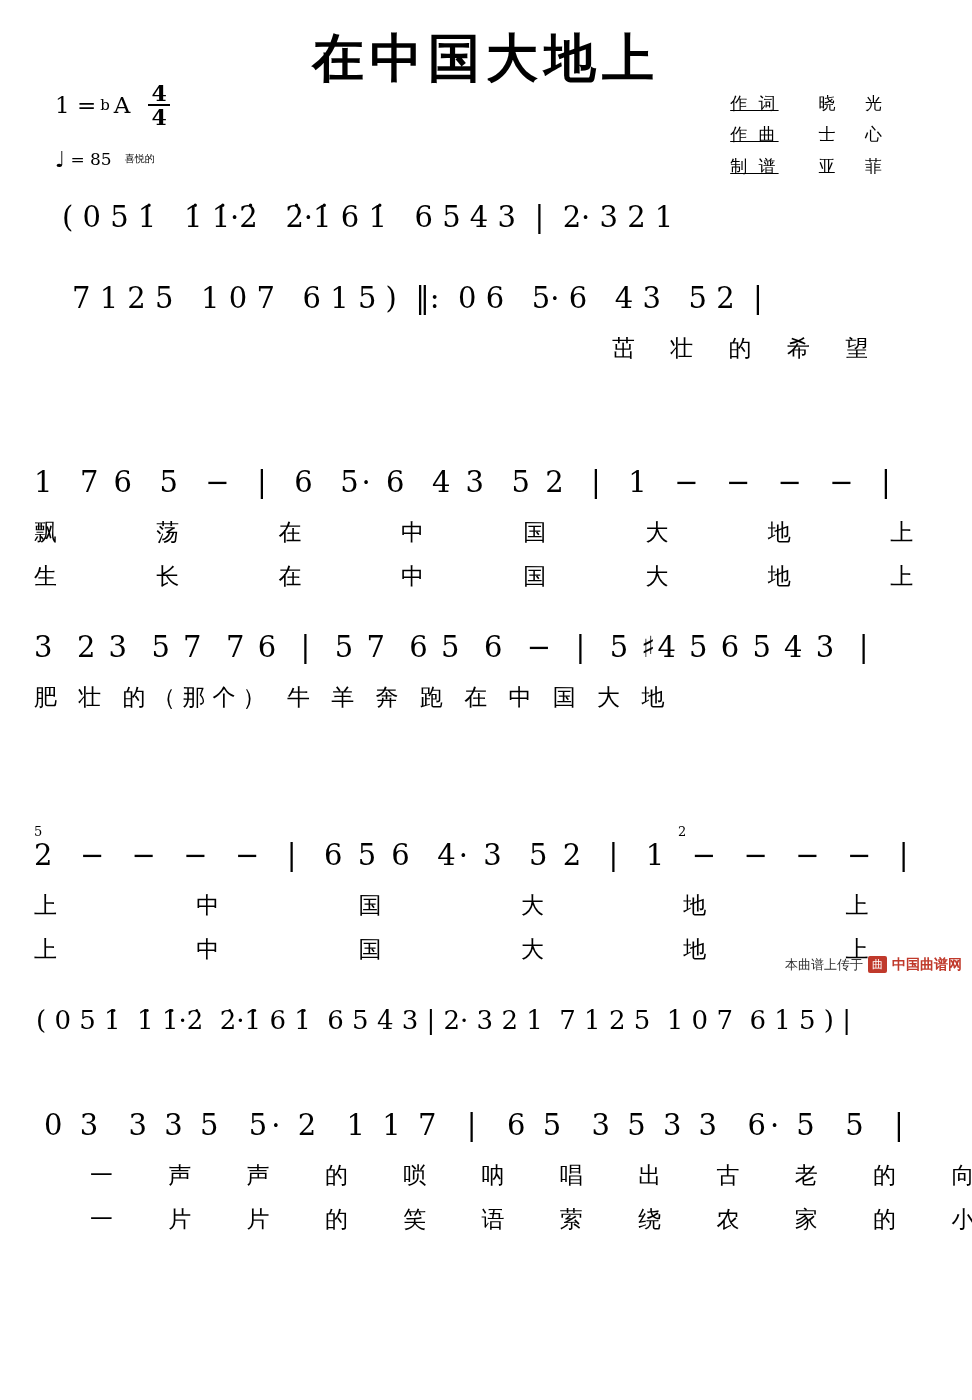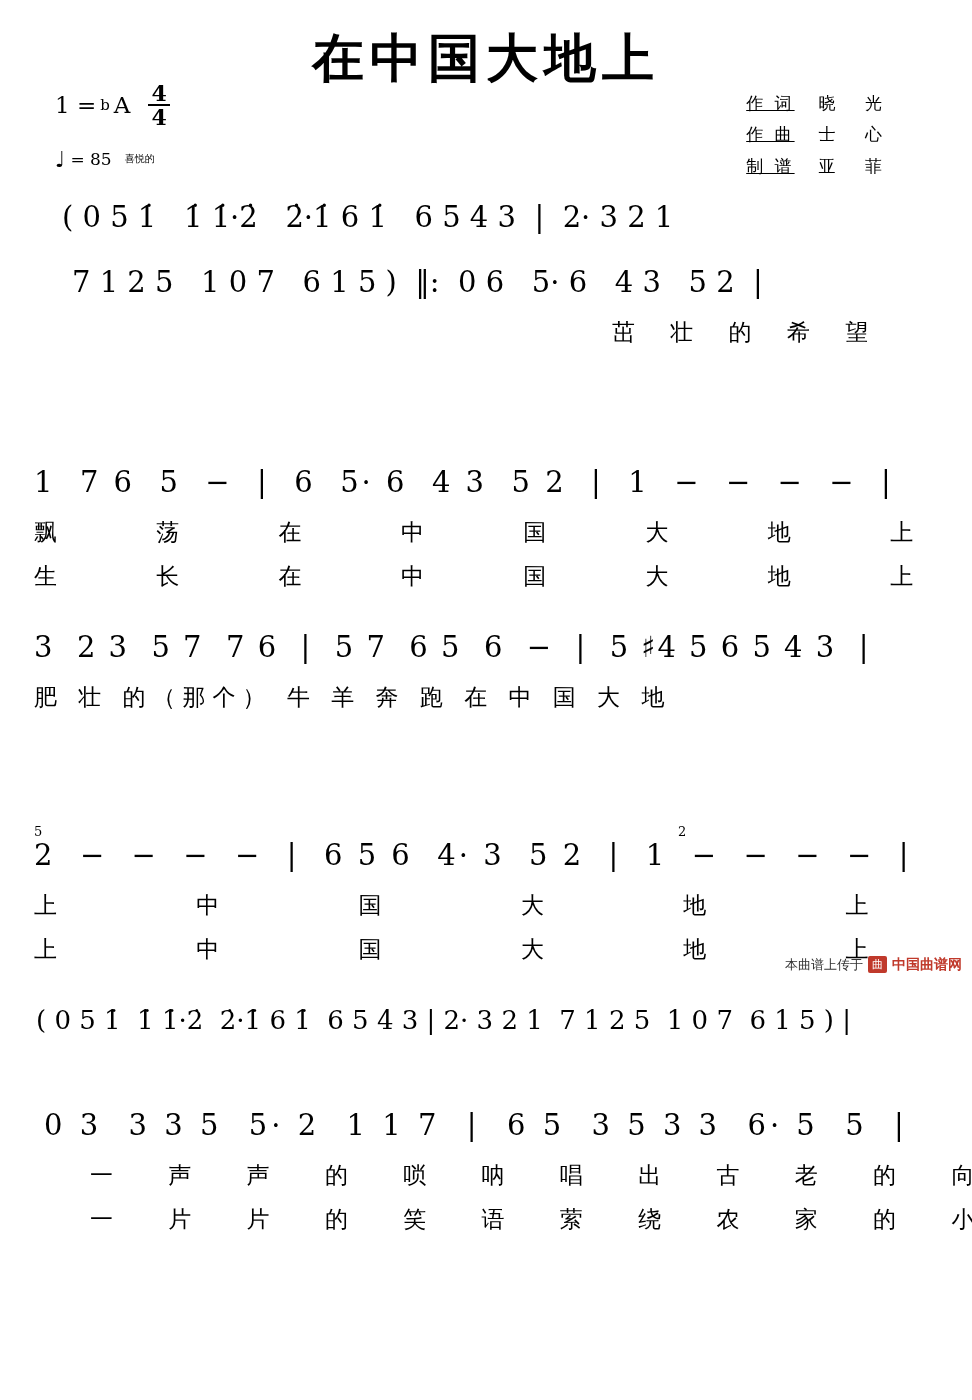--- a/index.html
+++ b/index.html
@@ -28,21 +28,21 @@
   .timesig{display:inline-block;text-align:center;line-height:1.02;font-size:22px;margin-left:14px;font-weight:bold;}
   .timesig .num{display:block;border-bottom:2px solid #000;padding:0 3px;}
   .tempo{margin-top:18px;font-size:17px;display:flex;align-items:center;gap:5px;}
   .tempo .note{font-size:22px;}
   .tempo .mood{font-size:10px;margin-left:8px;}
 
   .credits{position:absolute;right:78px;top:88px;font-size:17px;line-height:1.85;
     font-family:"DejaVu Serif","Liberation Serif",serif;}
   .credits div{display:flex;gap:8px;}
   .credits .lab{letter-spacing:3px;text-decoration:underline;}
-  .credits .nm{letter-spacing:12px;margin-left:16px;}
+  .credits .nm{letter-spacing:12px;margin-left:32px;}
 
   
   .row{position:absolute;left:0;width:972px;}
   .notes{
     position:relative;height:62px;
     font-family:"DejaVu Serif","Liberation Serif",serif;
     font-size:29px;
     white-space:pre;
   }
   .notes span.n{position:absolute;top:10px;}
@@ -104,21 +104,21 @@
       <span class="nm">亚 菲</span>
     </div>
   </div>
 
   <div class="row" style="top:190px">
     <div class="notes">
       <span class="n" style="left:62px">( 0 5 1̇   1̇ 1̇·2̇   2̇·1̇ 6 1̇   6 5 4 3  |  2· 3 2 1</span>
     </div>
   </div>
 
-  <div class="row" style="top:255px">
+  <div class="row" style="top:271px">
     <div class="notes">
       <span class="n" style="left:72px">7 1 2 5   1 0 7   6 1 5 )  ‖:  0 6   5· 6   4 3   5 2  |</span>
     </div>
     <div class="lyr">
       <span class="w" style="left:612px;letter-spacing:14px">茁 壮 的 希 望</span>
     </div>
   </div>
 
   <div class="row" style="top:455px">
     <div class="notes">

